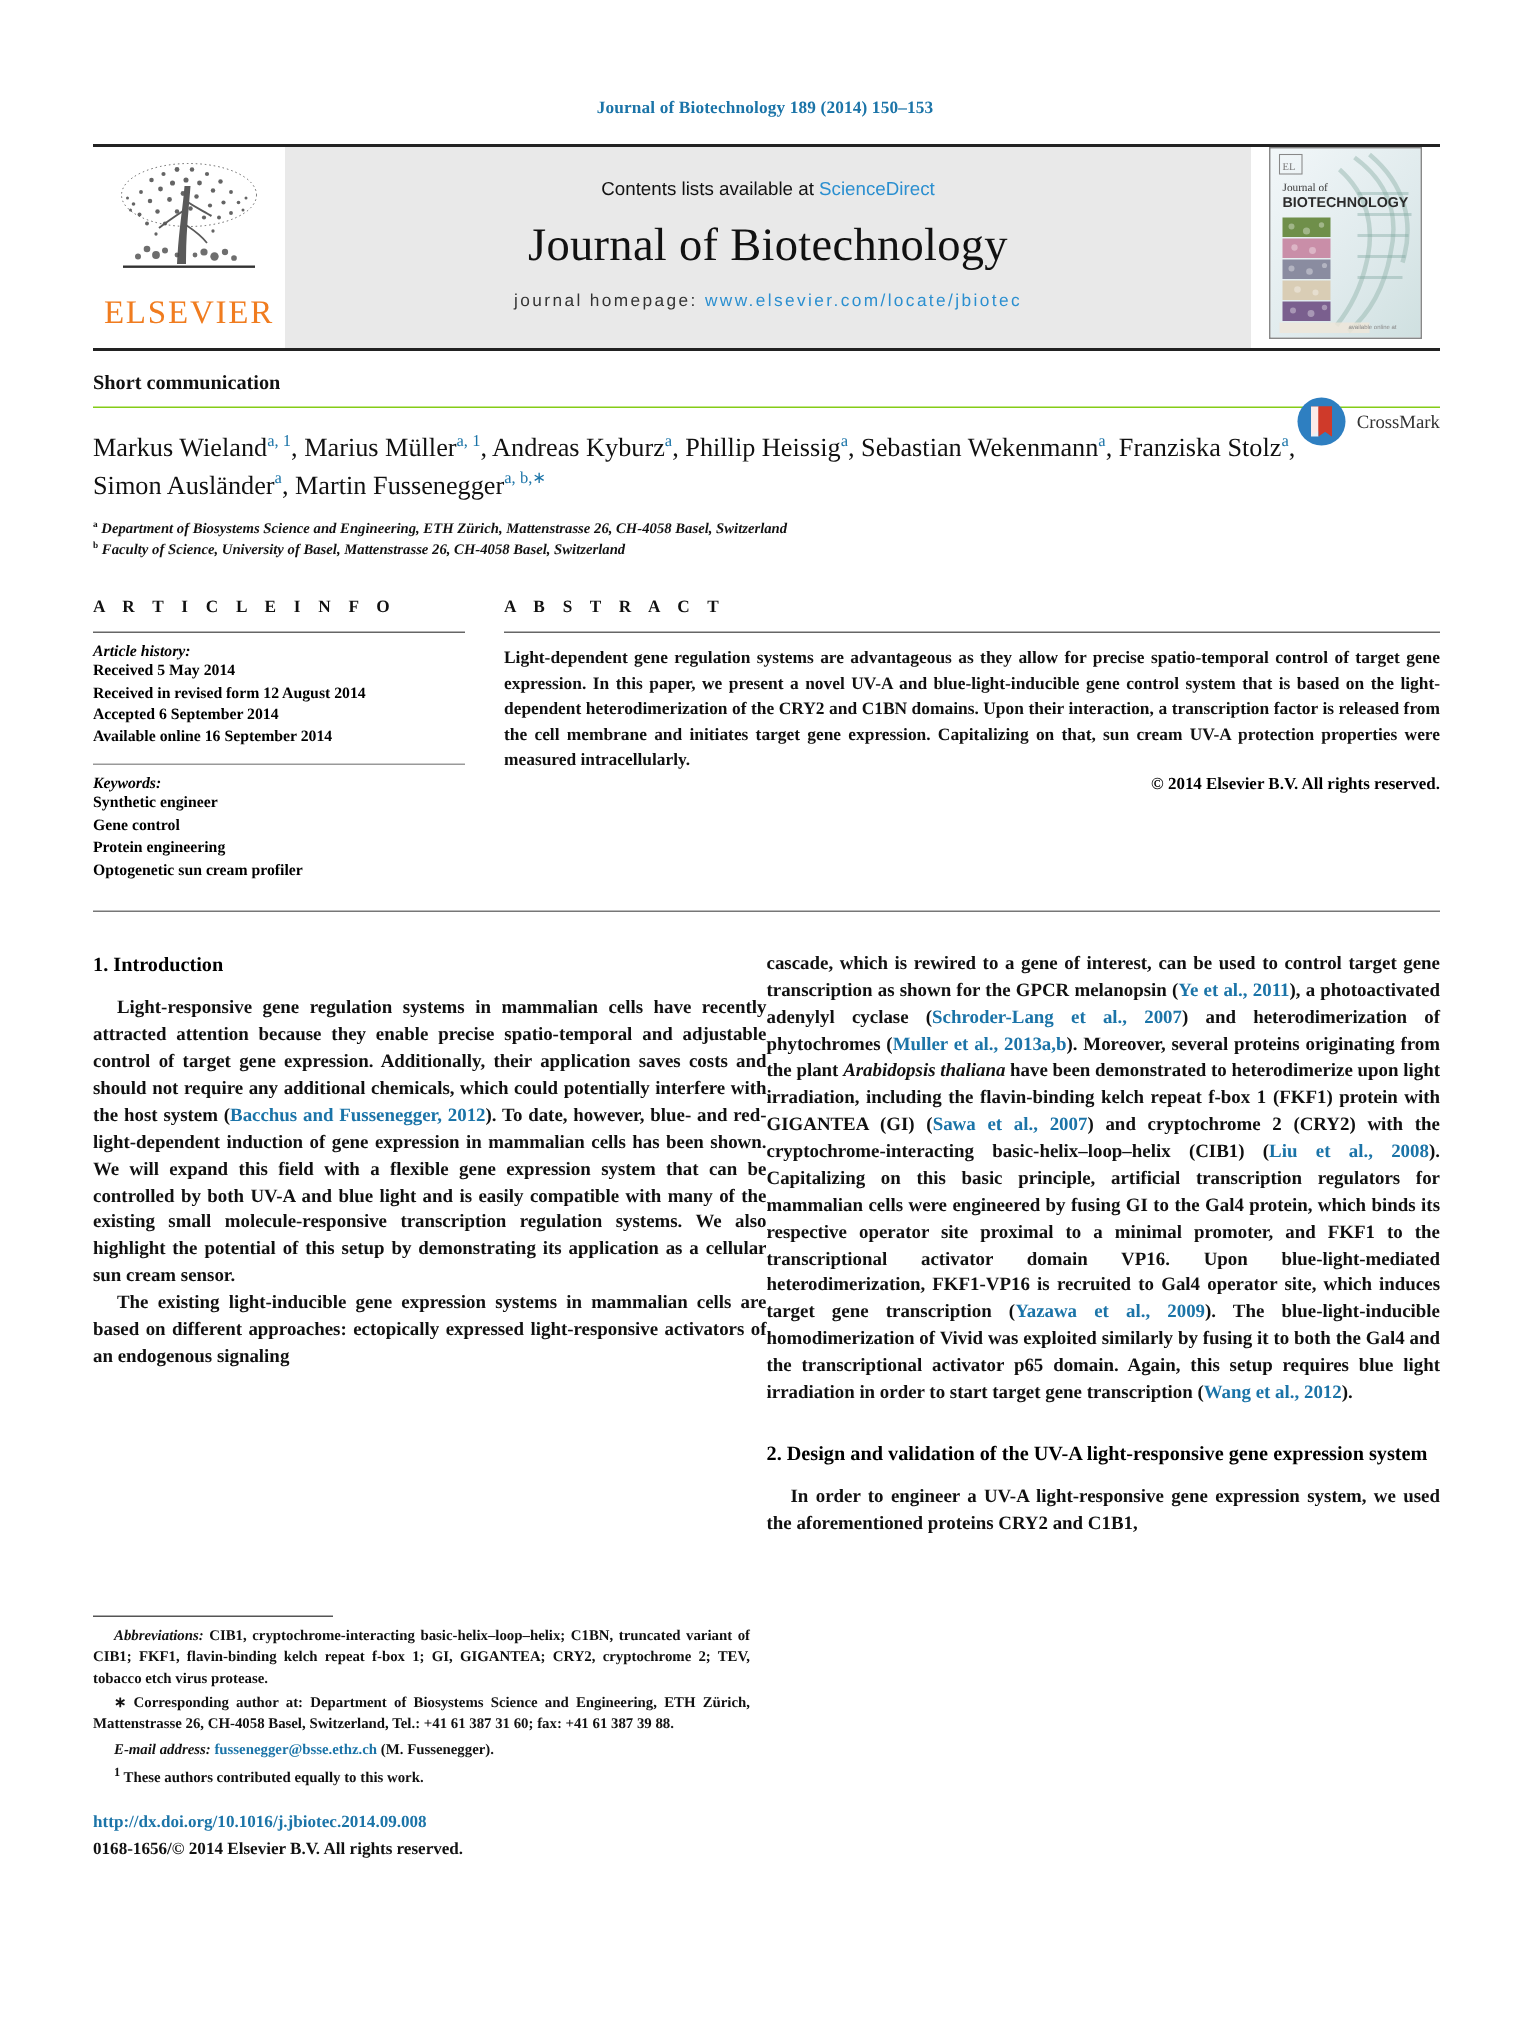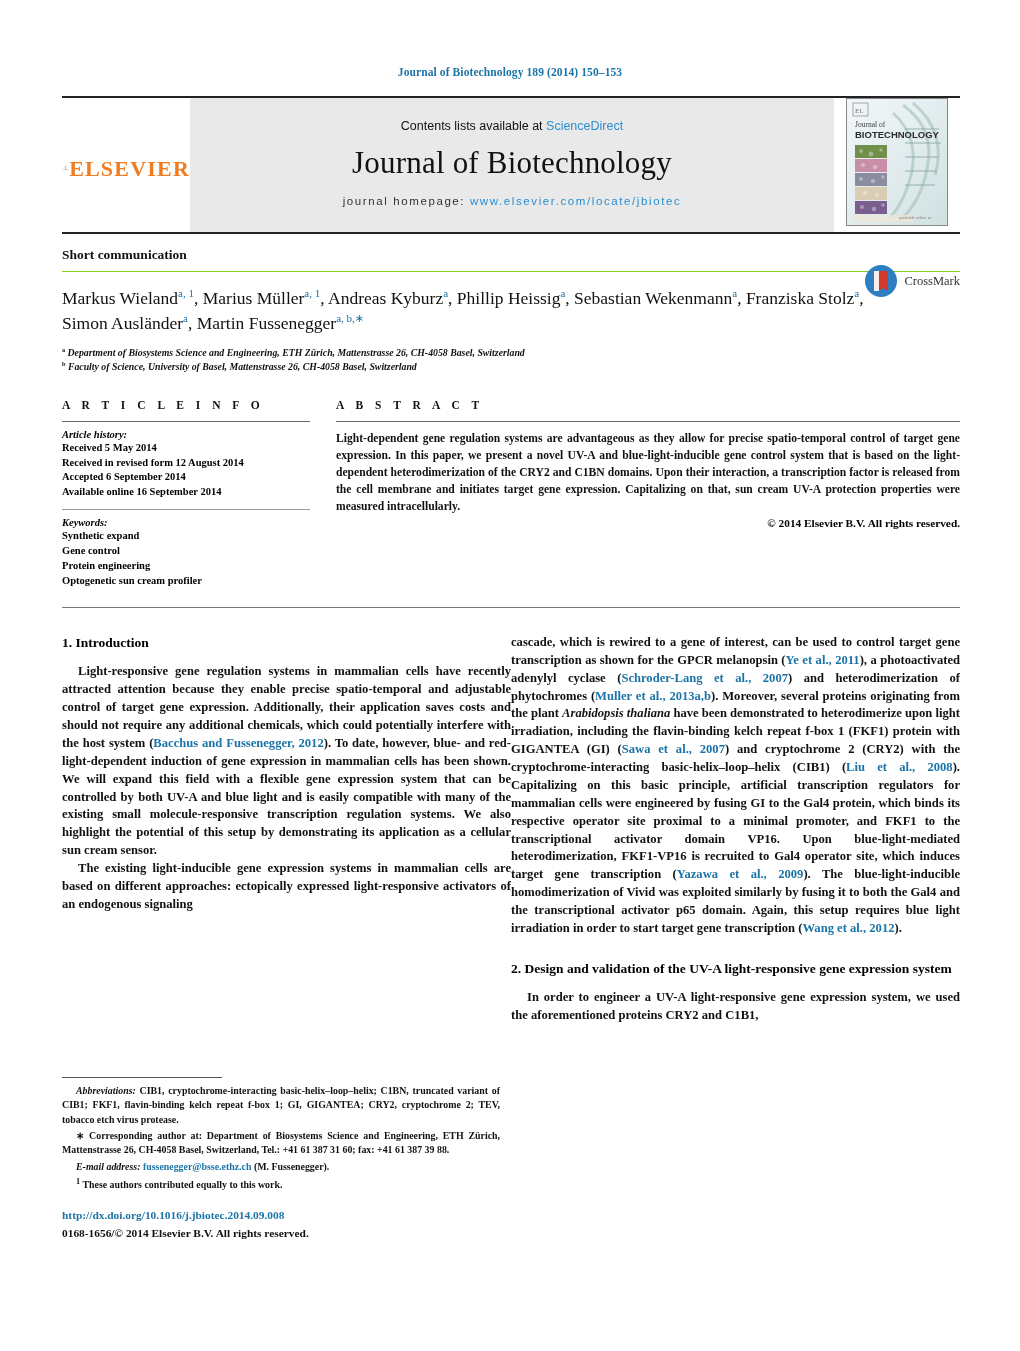--- a/index.html
+++ b/index.html
@@ -44,26 +44,25 @@
   }
   .masthead-inner {
     display: flex;
     align-items: stretch;
     height: 134px;
   }
   .elsevier-block {
     width: 128px;
     flex: 0 0 128px;
     display: flex;
-    flex-direction: row;
+    flex-direction: column;
     justify-content: flex-start;
     align-items: center;
     padding-top: 6px;
     box-sizing: border-box;
-    font-weight: bold;
   }
   .tree-svg { display:block; }
   .elsevier-word {
     font-family: "Liberation Serif", serif;
     font-size: 22px;
     letter-spacing: 1.2px;
     color: #f07c1f;
     line-height: 1;
     margin-top: 1px;
   }
@@ -474,21 +473,21 @@
       <div class="hist-block">
         <div class="hist-label">Article history:</div>
         <div class="hist-line">Received 5 May 2014</div>
         <div class="hist-line">Received in revised form 12 August 2014</div>
         <div class="hist-line">Accepted 6 September 2014</div>
         <div class="hist-line">Available online 16 September 2014</div>
       </div>
       <div class="rule-thin"></div>
       <div class="kw-block">
         <div class="hist-label">Keywords:</div>
-        <div class="kw-line">Synthetic expand</div>
+        <div class="kw-line">Synthetic engineer</div>
         <div class="kw-line">Gene control</div>
         <div class="kw-line">Protein engineering</div>
         <div class="kw-line">Optogenetic sun cream profiler</div>
       </div>
     </div>
 
     <div class="abs-col">
       <div class="sec-head">A B S T R A C T</div>
       <div class="rule"></div>
       <div class="abstract-body">Light-dependent gene regulation systems are advantageous as they allow for precise spatio-temporal control of target gene expression. In this paper, we present a novel UV-A and blue-light-inducible gene control system that is based on the light-dependent heterodimerization of the CRY2 and C1BN domains. Upon their interaction, a transcription factor is released from the cell membrane and initiates target gene expression. Capitalizing on that, sun cream UV-A protection properties were measured intracellularly.</div>

